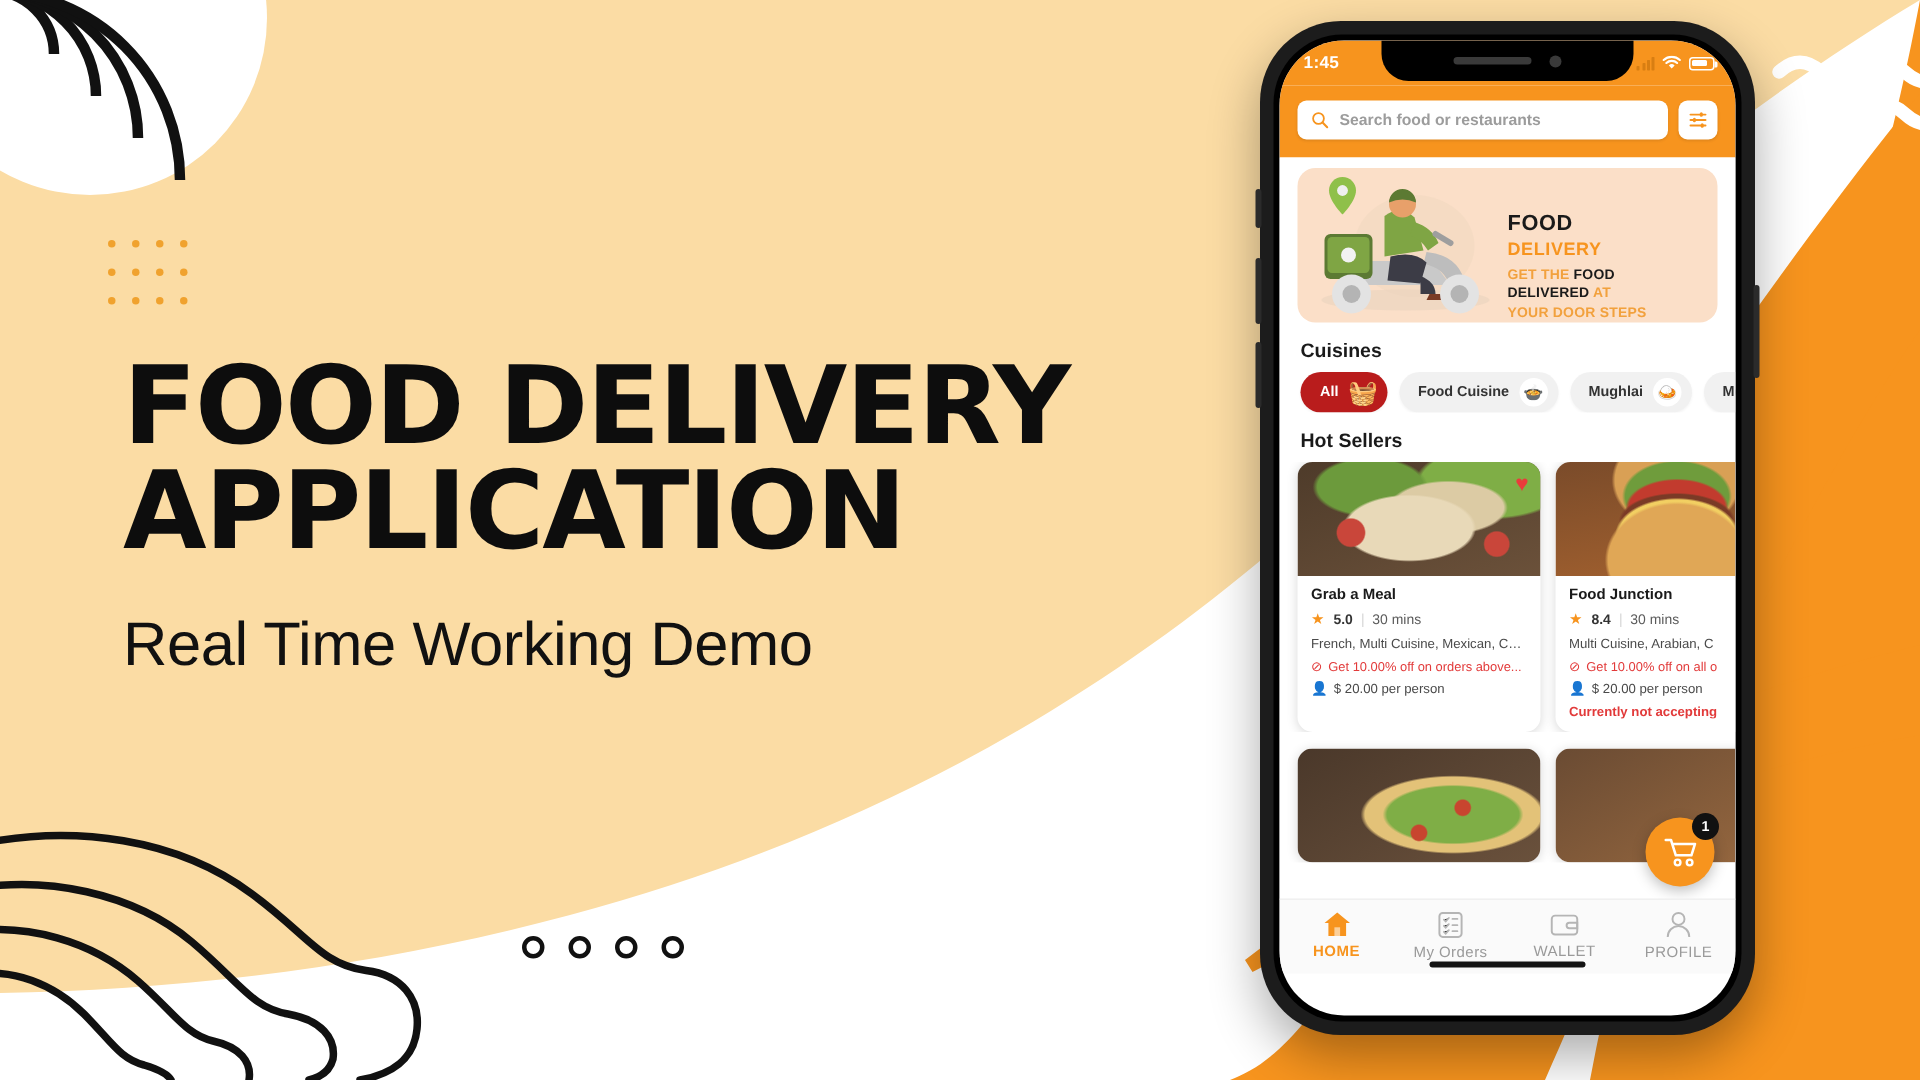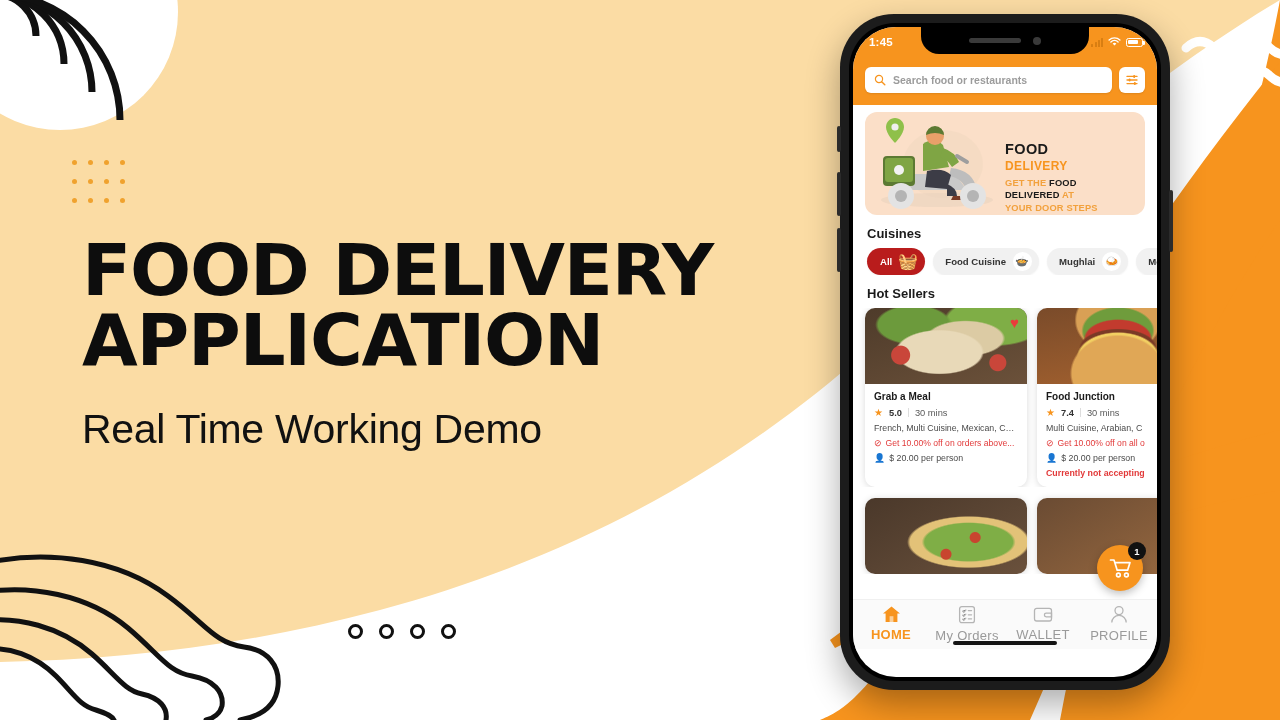--- a/index.html
+++ b/index.html
@@ -206,21 +206,21 @@
     display: flex; align-items: center; justify-content: center;
   }
 
   
   .tabbar {
     position: relative; height: 50px; background: #FAFAFA;
     display: flex; align-items: center; padding-bottom: 2px;
     border-top: 1px solid #f0f0f0;
   }
   .tab { flex: 1; display: flex; flex-direction: column; align-items: center; gap: 4px; }
-  .tab .tlabel { font-size: 13px; color: #9a9a9a; letter-spacing: .3px; }
+  .tab .tlabel { font-size: 10px; color: #9a9a9a; letter-spacing: .3px; }
   .tab.active .tlabel { color: #F7941E; font-weight: bold; }
   .home-ind {
     position: absolute; left: 50%; transform: translateX(-50%); bottom: 4px;
     width: 104px; height: 4px; border-radius: 3px; background: #141414;
   }
 </style>
 </head>
 <body>
 
 <div id="stage">
@@ -469,21 +469,21 @@
                        radial-gradient(ellipse at 50% 52%, #7A3A26 0 32%, transparent 34%),
                        radial-gradient(ellipse at 50% 40%, #C23B2E 0 28%, transparent 30%),
                        radial-gradient(ellipse at 50% 30%, #6F9C3C 0 30%, transparent 32%),
                        radial-gradient(ellipse at 50% 16%, #D9A055 0 36%, transparent 38%),
                        linear-gradient(170deg,#7A4B2A,#A5622F);">
                 </div>
                 <div class="body">
                   <div class="rname">Food Junction</div>
                   <div class="meta">
                     <span class="star">★</span>
-                    <span class="rate">7.4</span>
+                    <span class="rate">8.4</span>
                     <span class="sep"></span>
                     <span>30 mins</span>
                   </div>
                   <div class="tags">Multi Cuisine, Arabian, C</div>
                   <div class="offer">
                     <span class="oi">⊘</span>
                     <span>Get 10.00% off on all o</span>
                   </div>
                   <div class="price">
                     <span class="pi">👤</span>

